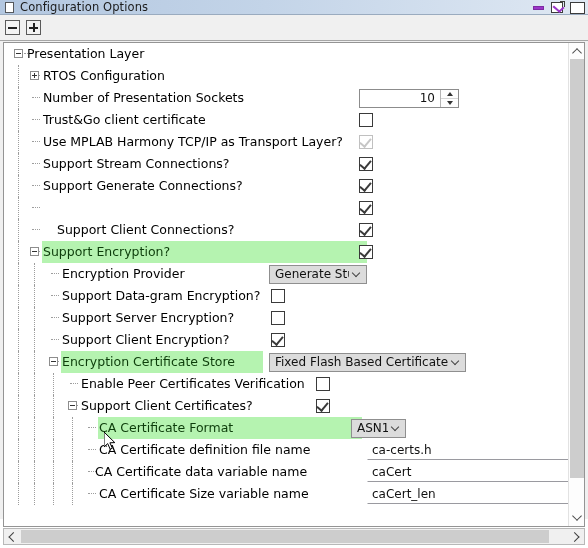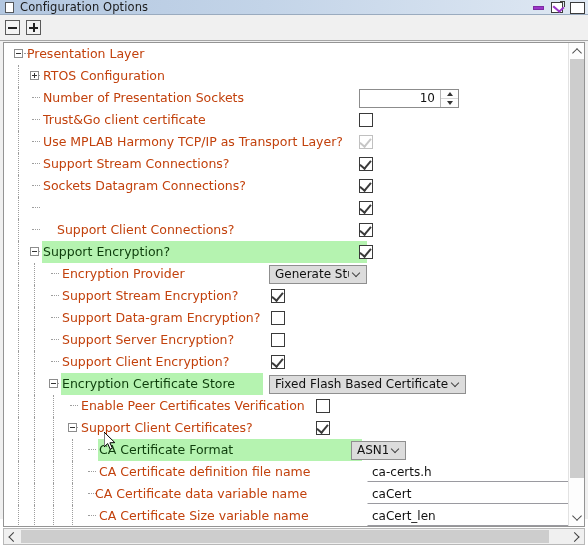--- a/index.html
+++ b/index.html
@@ -162,21 +162,21 @@
     height: 22px;
     line-height: 22px;
     white-space: nowrap;
   }
   .row-label {
     position: absolute;
     top: 0;
     height: 22px;
     line-height: 22px;
     font-size: 12.5px;
-    color: #c2410c;
+    color: #000000;
     padding-left: 1px;
     padding-right: 1px;
   }
   .row-label.hl {
     background: #b5f3b0;
     color: #0d3d0b;
   }
 
   
   .exp {
@@ -506,21 +506,21 @@
           <div class="vline" style="left: 14px;"></div>
           <div class="hstub" style="left: 28px;"></div>
           <div class="row-label" style="left: 38px;">Support Stream Connections?</div>
           <div class="cbx" style="left: 355px;">
             <div class="tick"></div>
           </div>
         </div>
         <div class="row">
           <div class="vline" style="left: 14px;"></div>
           <div class="hstub" style="left: 28px;"></div>
-          <div class="row-label" style="left: 38px;">Sockets Datagram Connections?</div>
+          <div class="row-label" style="left: 38px;">Support Generate Connections?</div>
           <div class="cbx" style="left: 355px;">
             <div class="tick"></div>
           </div>
         </div>
         <div class="row">
           <div class="vline" style="left: 14px;"></div>
           <div class="hstub" style="left: 28px;"></div>
           <div class="cbx" style="left: 355px;">
             <div class="tick"></div>
           </div>
@@ -545,29 +545,20 @@
           </div>
         </div>
         <div class="row">
           <div class="vline" style="left: 14px;"></div>
           <div class="vline" style="left: 30px;"></div>
           <div class="hstub" style="left: 47px;"></div>
           <div class="row-label" style="left: 57px;">Encryption Provider</div>
           <div class="combo" style="left: 265px; width: 98px;">
             <div class="cv">Generate Stub</div>
             <div class="chev"></div>
-          </div>
-        </div>
-        <div class="row">
-          <div class="vline" style="left: 14px;"></div>
-          <div class="vline" style="left: 30px;"></div>
-          <div class="hstub" style="left: 47px;"></div>
-          <div class="row-label" style="left: 57px;">Support Stream Encryption?</div>
-          <div class="cbx" style="left: 267px;">
-            <div class="tick"></div>
           </div>
         </div>
         <div class="row">
           <div class="vline" style="left: 14px;"></div>
           <div class="vline" style="left: 30px;"></div>
           <div class="hstub" style="left: 47px;"></div>
           <div class="row-label" style="left: 57px;">Support Data-gram Encryption?</div>
           <div class="cbx" style="left: 267px;"></div>
         </div>
         <div class="row">

